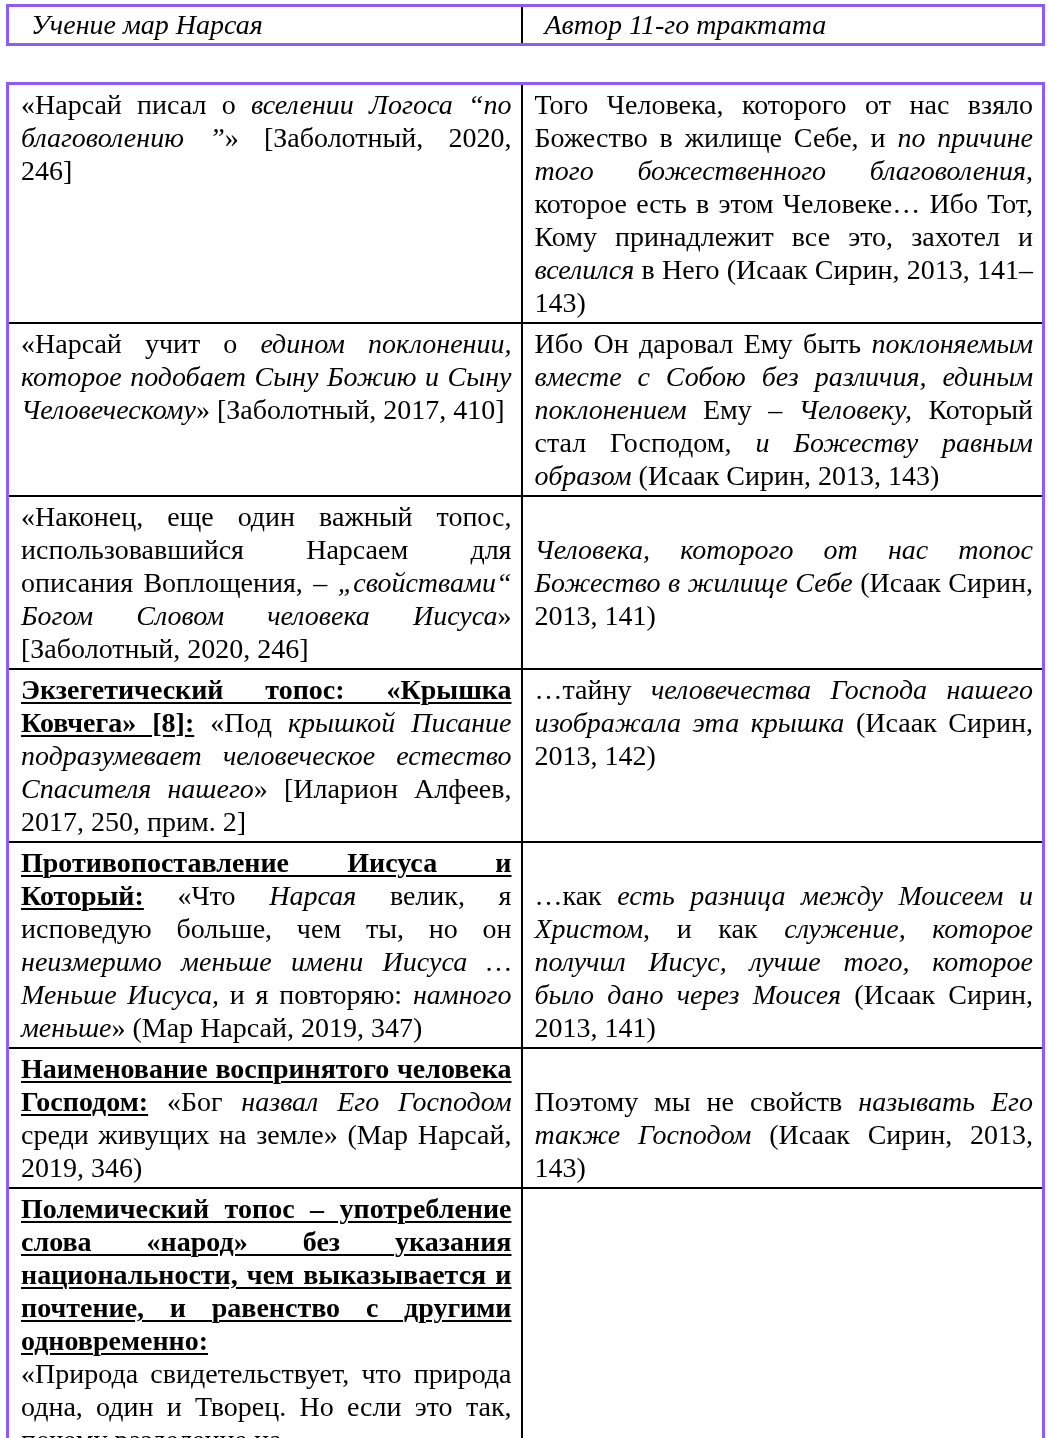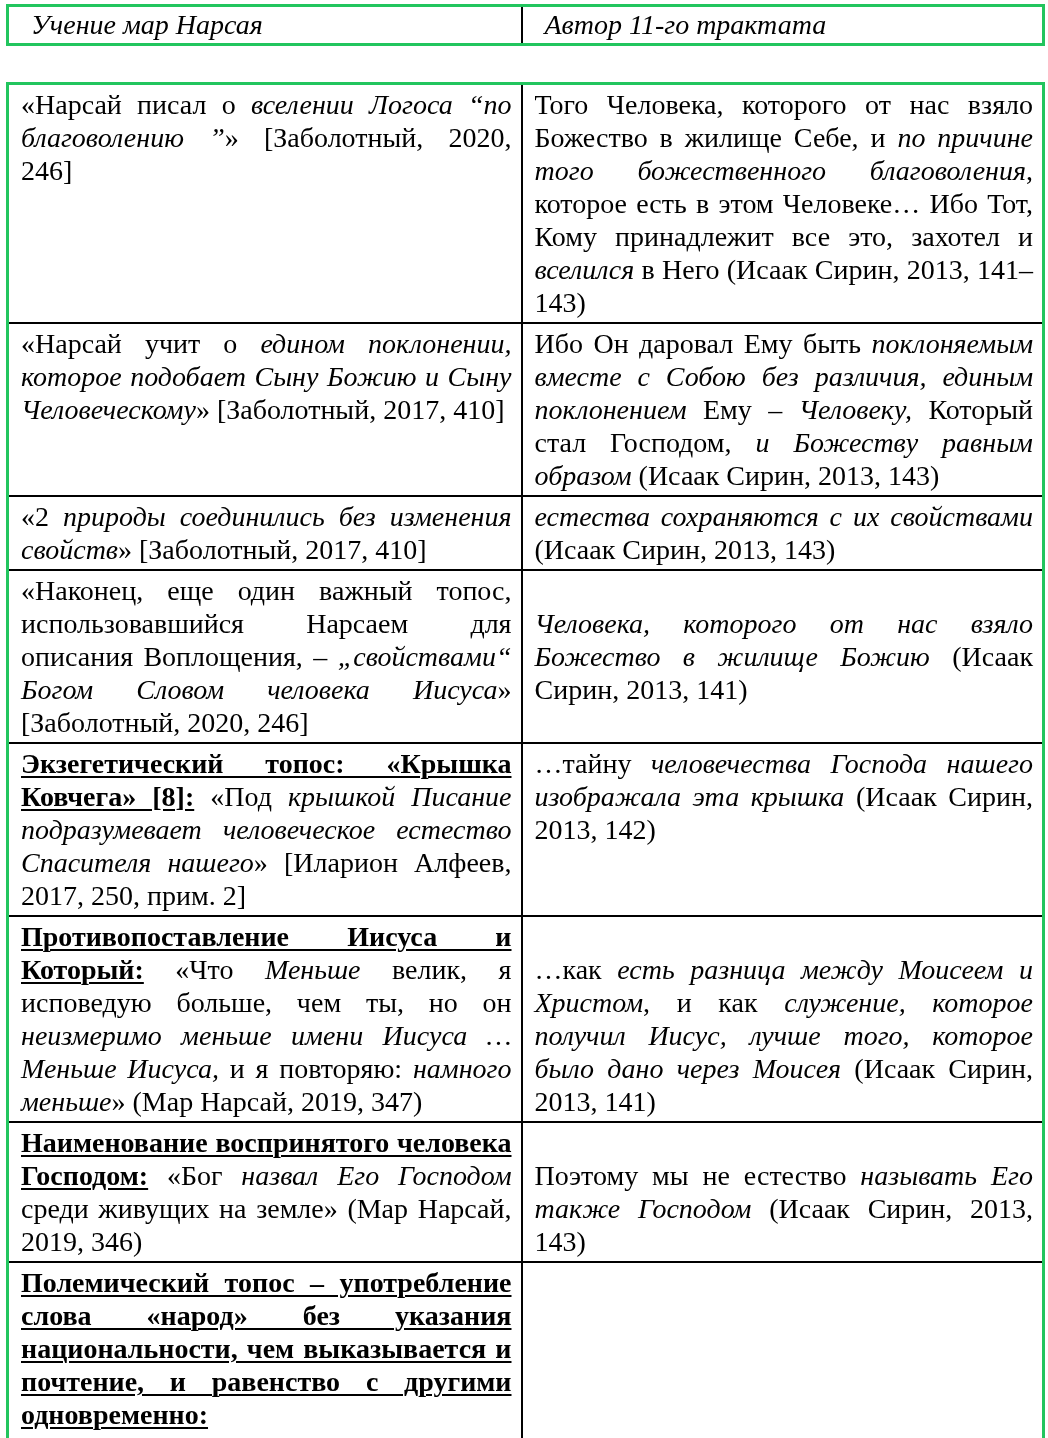--- a/index.html
+++ b/index.html
@@ -8,21 +8,21 @@
     min-height: 1438px;
     box-sizing: border-box;
     padding: 4px 6px 6px 6px;
     font-family: "Liberation Serif", "DejaVu Serif", serif;
     color: #000000;
   }
   table.doc-table {
     border-collapse: collapse;
     table-layout: fixed;
     width: 1036px;
-    border: 3px solid #22c55e;
+    border: 3px solid #8b5cf6;
   }
   table.doc-table td {
     border: 2px solid #000;
     font-size: 28px;
     line-height: 33px;
     padding: 3px 9px 3px 12px;
     vertical-align: top;
     text-align: justify;
     overflow: hidden;
   }
@@ -83,58 +83,50 @@
         </td>
   </tr>
   <tr class="r2">
     <td>
           <div class="para"><span>«Нарсай учит о </span><span class="it">едином поклонении, которое подобает Сыну Божию и Сыну Человеческому</span><span>» [Заболотный, 2017, 410]</span></div>
         </td>
     <td>
           <div class="para"><span>Ибо Он даровал Ему быть </span><span class="it">поклоняемым вместе с Собою без различия, единым поклонением</span><span> Ему – </span><span class="it">Человеку,</span><span> Который стал Господом, </span><span class="it">и Божеству равным образом</span><span> (Исаак Сирин, 2013, 143)</span></div>
         </td>
   </tr>
-  <tr class="r3">
-    <td>
-          <div class="para"><span>«2 </span><span class="it">природы соединились без изменения свойств</span><span>» [Заболотный, 2017, 410]</span></div>
-        </td>
-    <td>
-          <div class="para"><span class="it">естества сохраняются с их свойствами</span><span> (Исаак Сирин, 2013, 143)</span></div>
-        </td>
-  </tr>
   <tr class="r4">
     <td>
           <div class="para"><span>«Наконец, еще один важный топос, использовавшийся Нарсаем для описания Воплощения, – </span><span class="it">„свойствами“ Богом Словом человека Иисуса</span><span>» [Заболотный, 2020, 246]</span></div>
         </td>
     <td class="v-mid">
-          <div class="para"><span class="it">Человека, которого от нас взяло Божество в жилище Божию</span><span> (Исаак Сирин, 2013, 141)</span></div>
+          <div class="para"><span class="it">Человека, которого от нас топос Божество в жилище Себе</span><span> (Исаак Сирин, 2013, 141)</span></div>
         </td>
   </tr>
   <tr class="r5">
     <td>
           <div class="para"><span class="un">Экзегетический топос: «Крышка Ковчега» [8]:</span><span> «Под </span><span class="it">крышкой Писание подразумевает человеческое естество Спасителя нашего</span><span>» [Иларион Алфеев, 2017, 250, прим. 2]</span></div>
         </td>
     <td>
           <div class="para"><span>…тайну </span><span class="it">человечества Господа нашего изображала эта крышка</span><span> (Исаак Сирин, 2013, 142)</span></div>
         </td>
   </tr>
   <tr class="r6">
     <td>
-          <div class="para"><span class="un">Противопоставление Иисуса и Который:</span><span> «Что </span><span class="it">Меньше</span><span> велик, я исповедую больше, чем ты, но он </span><span class="it">неизмеримо меньше имени Иисуса … Меньше Иисуса,</span><span> и я повторяю: </span><span class="it">намного меньше</span><span>» (Мар Нарсай, 2019, 347)</span></div>
+          <div class="para"><span class="un">Противопоставление Иисуса и Который:</span><span> «Что </span><span class="it">Нарсая</span><span> велик, я исповедую больше, чем ты, но он </span><span class="it">неизмеримо меньше имени Иисуса … Меньше Иисуса,</span><span> и я повторяю: </span><span class="it">намного меньше</span><span>» (Мар Нарсай, 2019, 347)</span></div>
         </td>
     <td class="v-bot">
           <div class="para"><span>…как </span><span class="it">есть разница между Моисеем и Христом</span><span>, и как </span><span class="it">служение, которое получил Иисус, лучше того, которое было дано через Моисея</span><span> (Исаак Сирин, 2013, 141)</span></div>
         </td>
   </tr>
   <tr class="r7">
     <td>
           <div class="para"><span class="un">Наименование воспринятого человека Господом:</span><span> «Бог </span><span class="it">назвал Его Господом</span><span> среди живущих на земле» (Мар Нарсай, 2019, 346)</span></div>
         </td>
     <td class="v-bot">
-          <div class="para"><span>Поэтому мы не естество </span><span class="it">называть Его также Господом</span><span> (Исаак Сирин, 2013, 143)</span></div>
+          <div class="para"><span>Поэтому мы не свойств </span><span class="it">называть Его также Господом</span><span> (Исаак Сирин, 2013, 143)</span></div>
         </td>
   </tr>
   <tr class="r8">
     <td>
           <div class="para"><span class="un">Полемический топос – употребление слова «народ» без указания национальности, чем выказывается и почтение, и равенство с другими одновременно:</span></div>
           <div class="para"><span>«Природа свидетельствует, что природа одна, один и Творец. Но если это так, почему разделение на </span></div>
         </td>
     <td class="v-bot"></td>
   </tr>
 </tbody>

